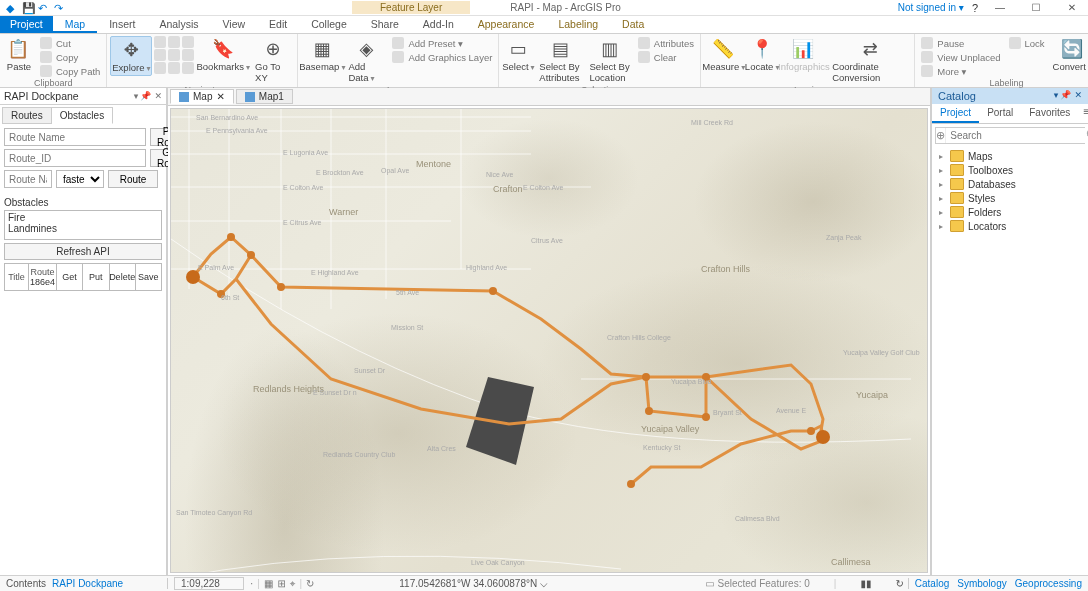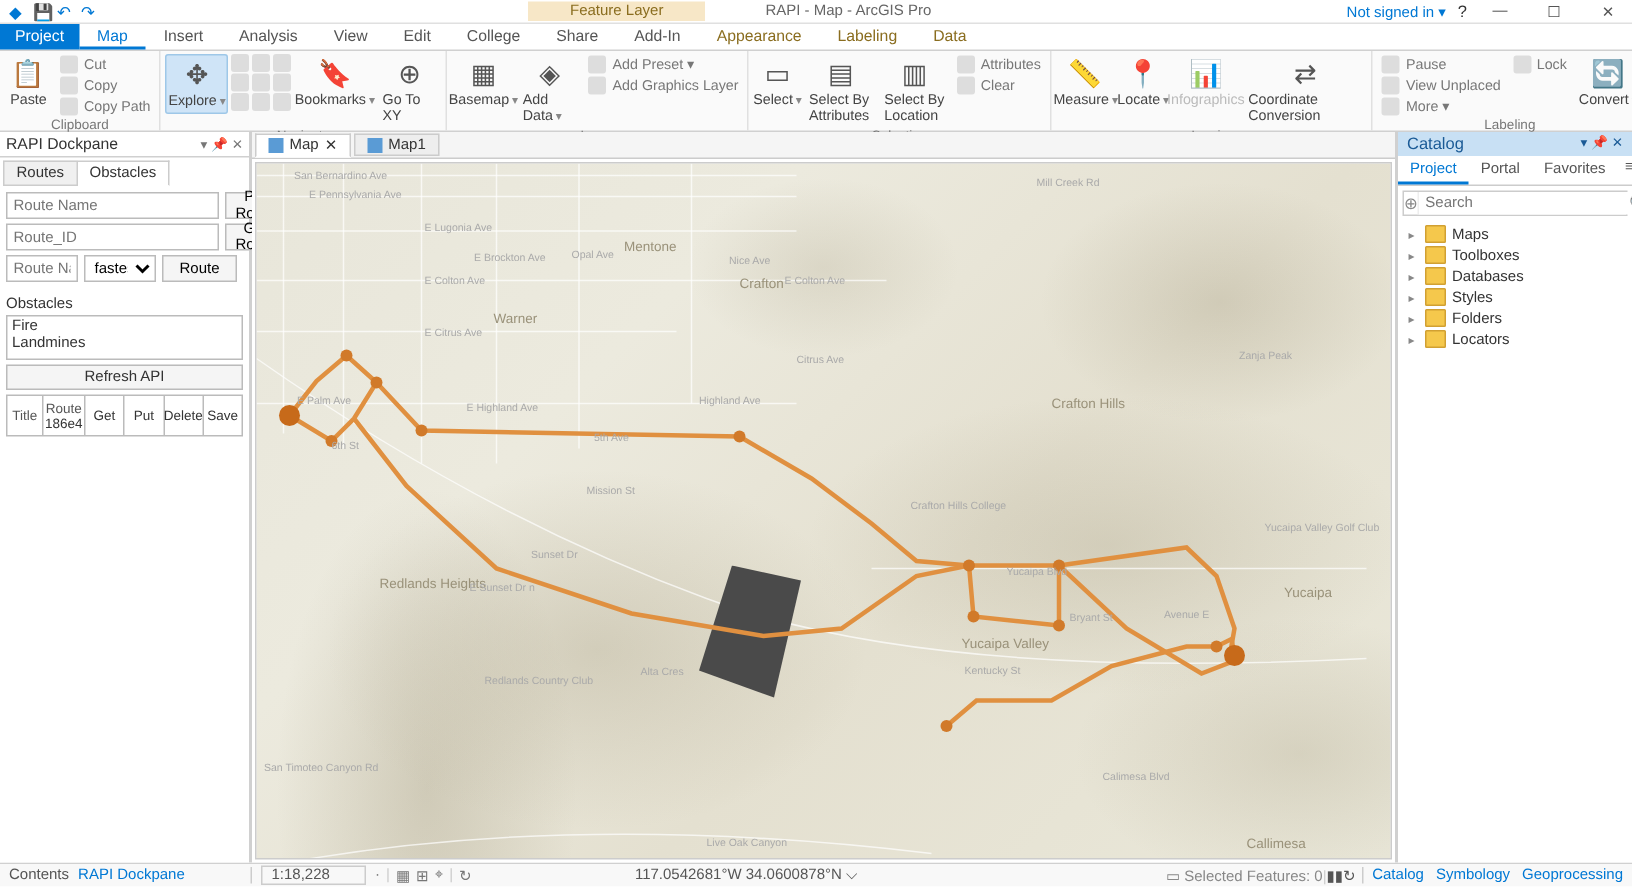--- a/index.html
+++ b/index.html
@@ -100,21 +100,21 @@
   .tree-item .tw { width: 10px; text-align: center; color: #888; font-size: 8px;}
   .tree-item .ico { width: 14px; height: 12px; background: #f5c84c; border: 1px solid #d1a032; border-radius: 1px; }
 
   
   .statusbar { height: 16px; border-top: 1px solid #d0d0d0; display: flex; align-items: center; font-size: 10px; color: #555; background: #f8f8f8; }
   .status-l { display: flex; gap: 6px; padding: 0 6px; border-right: 1px solid #ccc; width: 168px;}
   .status-l .link { color: #0078d4; cursor: pointer; }
   .status-scale { padding: 0 6px; border: 1px solid #ccc; width: 70px; margin-left: 6px;}
   .status-icons { display: flex; gap: 4px; padding: 0 6px; color:#777;}
   .status-coord { margin: 0 auto;}
-  .status-r { margin-left: auto; display: flex; align-items: flex-end; gap: 0; padding-right: 4px; }
+  .status-r { margin-left: auto; display: flex; align-items: flex-end; gap: 24px; padding-right: 4px; }
   .status-sel { color: #888;}
   .status-btabs { display: flex; gap: 8px; padding: 0 6px; border-left: 1px solid #ccc; }
   .status-btabs span { color: #0078d4; cursor: pointer; }
   .sep { color: #ccc; }
 </style>
 </head>
 <body>
 
 <div class="titlebar">
   <div class="qat">
@@ -509,21 +509,21 @@
         </div>
       </div>
   </div>
 </div>
 
 <div class="statusbar">
   <div class="status-l">
     <span>Contents</span>
     <span class="link">RAPI Dockpane</span>
   </div>
-  <div class="status-scale">1:18,228</div>
+  <div class="status-scale">1:09,228</div>
   <div class="status-icons">
     <span>·</span>
       <span class="sep">|</span>
     <span>▦</span>
     <span>⊞</span>
     <span>⌖</span>
       <span class="sep">|</span>
     <span>↻</span>
   </div>
   <div class="status-coord"><span>117.0542681°W 34.0600878°N</span> <span>⌵</span></div>

